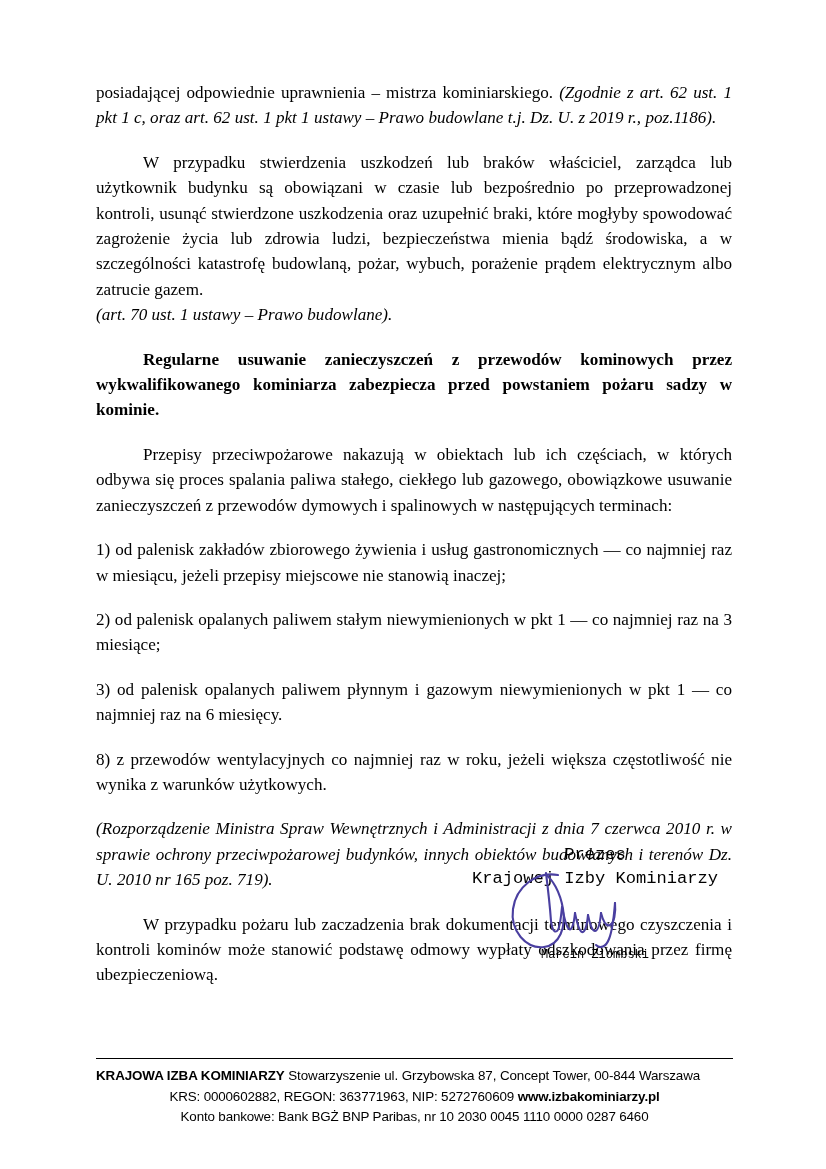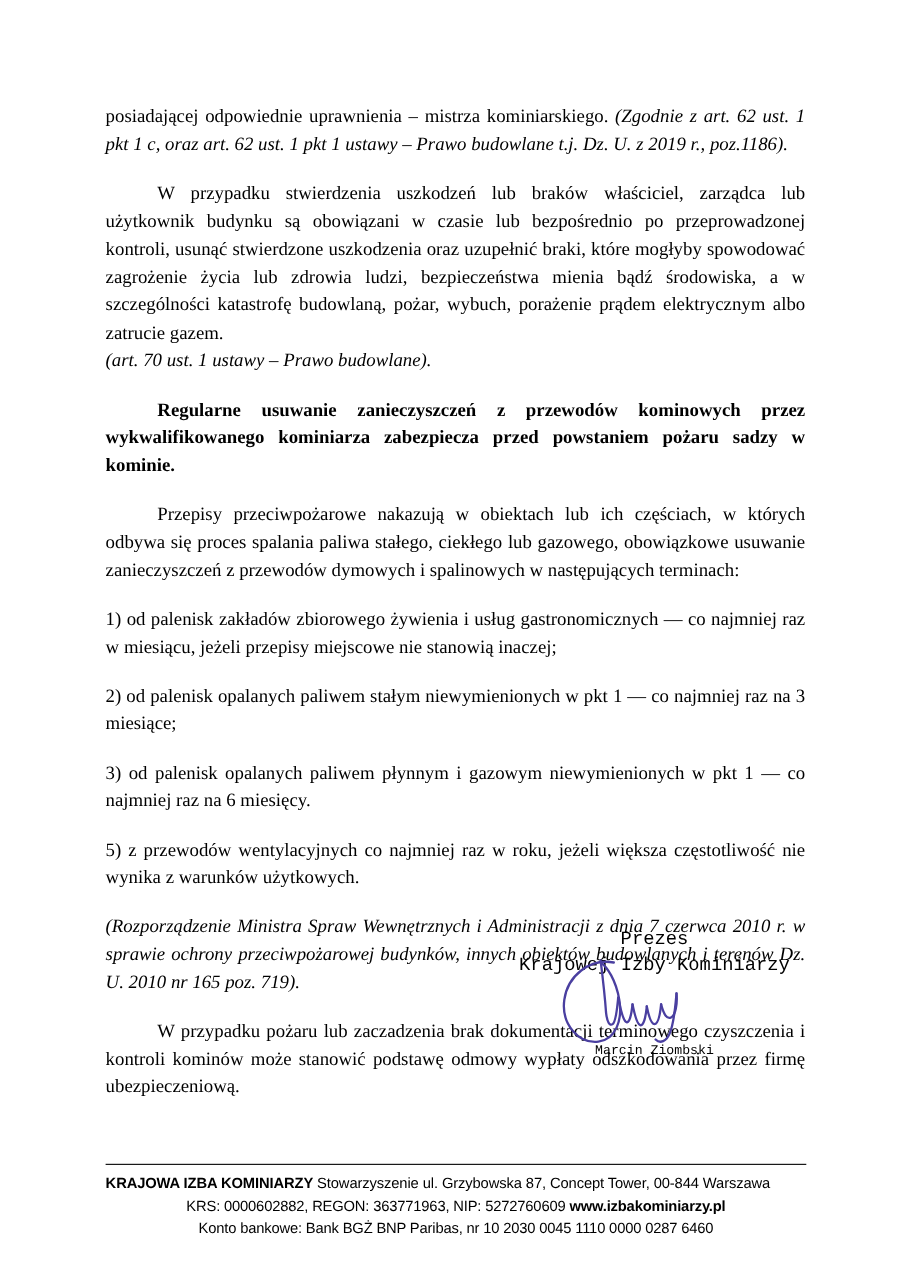--- a/index.html
+++ b/index.html
@@ -21,21 +21,20 @@
     left: 0; top: 0;
     width: 826px;
     height: 1169px;
   }
 
   .content {
     position: absolute;
     left: 96px;
     top: 80px;
     width: 636px;
-    margin-top: 13px;
   }
 
   p.body {
     margin: 0;
     font-size: 17.1px;
     line-height: 25.4px;
     text-align: justify;
     text-justify: inter-word;
     hyphens: none;
   }
@@ -141,21 +140,21 @@
     <div class="gap-md"></div>
 
     <p class="body">2) od palenisk opalanych paliwem stałym niewymienionych w pkt 1 — co najmniej raz na 3 miesiące;</p>
 
     <div class="gap-md"></div>
 
     <p class="body">3) od palenisk opalanych paliwem płynnym i gazowym niewymienionych w pkt 1 — co najmniej raz na 6 miesięcy.</p>
 
     <div class="gap-md"></div>
 
-    <p class="body">5)   z przewodów wentylacyjnych co najmniej raz w roku, jeżeli większa częstotliwość nie wynika z warunków użytkowych.</p>
+    <p class="body">8)   z przewodów wentylacyjnych co najmniej raz w roku, jeżeli większa częstotliwość nie wynika z warunków użytkowych.</p>
 
     <div class="gap-md"></div>
 
     <p class="body italic">(Rozporządzenie Ministra Spraw Wewnętrznych i Administracji z dnia 7 czerwca 2010 r. w sprawie ochrony przeciwpożarowej budynków, innych obiektów budowlanych i terenów Dz. U. 2010 nr 165 poz. 719).</p>
 
     <div class="gap-md"></div>
 
     <p class="body indent">W przypadku pożaru lub zaczadzenia brak dokumentacji terminowego czyszczenia i kontroli kominów może stanowić podstawę odmowy wypłaty odszkodowania przez firmę ubezpieczeniową.</p>
 
   </div>

